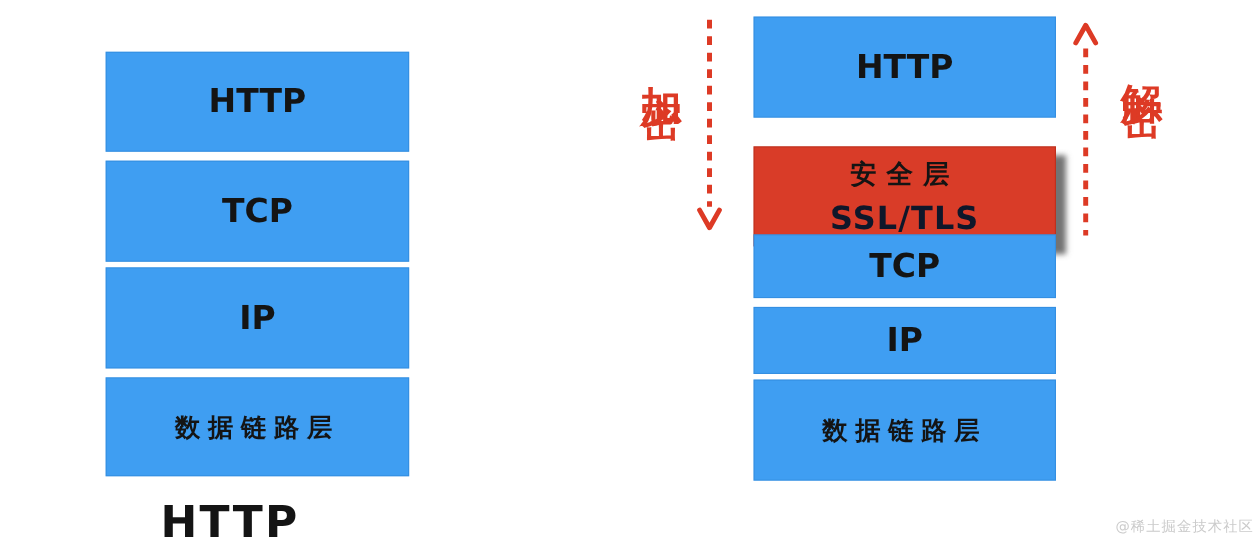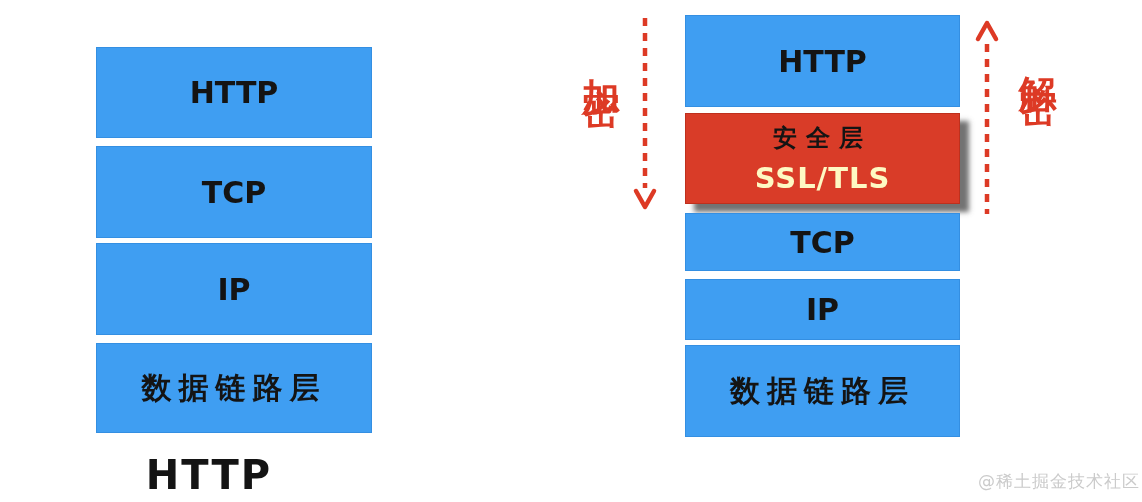--- a/index.html
+++ b/index.html
@@ -26,52 +26,53 @@
     box-sizing: border-box;
     display: flex;
     align-items: center;
     justify-content: center;
     color: #141414;
     font-weight: bold;
     font-size: 30px;
   }
   .layer.cjk {
     letter-spacing: 7px;
-    font-size: 30px;
+    font-size: 23px;
   }
   
   .l1 { left: 96px;  top: 47px;  width: 276px; height: 91px; }
   .l2 { left: 96px;  top: 146px; width: 276px; height: 92px; }
   .l3 { left: 96px;  top: 243px; width: 276px; height: 92px; }
   .l4 { left: 96px;  top: 343px; width: 276px; height: 90px; }
   
   .r1 { left: 685px; top: 15px;  width: 275px; height: 92px; }
   .r2 { left: 685px; top: 113px; width: 275px; height: 91px; }
   .r3 { left: 685px; top: 213px; width: 275px; height: 58px; }
   .r4 { left: 685px; top: 279px; width: 275px; height: 61px; }
   .r5 { left: 685px; top: 345px; width: 275px; height: 92px; }
 
   .layer.security {
     background: #D93C28;
     border: 1px solid rgba(140, 25, 10, 0.35);
     box-shadow: 9px 8px 5px rgba(75, 75, 75, 0.78);
     flex-direction: column;
     gap: 7px;
+    margin-top: 20px;
   }
   .security-title {
     font-size: 24px;
     letter-spacing: 9px;
     font-weight: bold;
     color: #141414;
   }
   .security-sub {
     font-size: 29px;
     font-weight: bold;
     letter-spacing: 1px;
-    color: #fef9c3;
+    color: #0f172a;
   }
 
   .caption {
     position: absolute;
     top: 451px;
     height: 48px;
     line-height: 48px;
     text-align: center;
     font-size: 40px;
     font-weight: bold;
@@ -96,21 +97,21 @@
   .decrypt-label { left: 1016px; top: 46px; }
 
   .arrow-svg { position: absolute; }
   .arrow-left  { left: 631px; top: 14px; }
   .arrow-right { left: 973px; top: 18px; }
 
   .watermark {
     position: absolute;
     right: 2px;
     top: 470px;
-    font-size: 17px;
+    font-size: 13px;
     letter-spacing: 1px;
     color: #CBCBCB;
   }
 </style>
 </head>
 <body>
 
 <div class="canvas">
 
   <div class="layer l1">HTTP</div>

